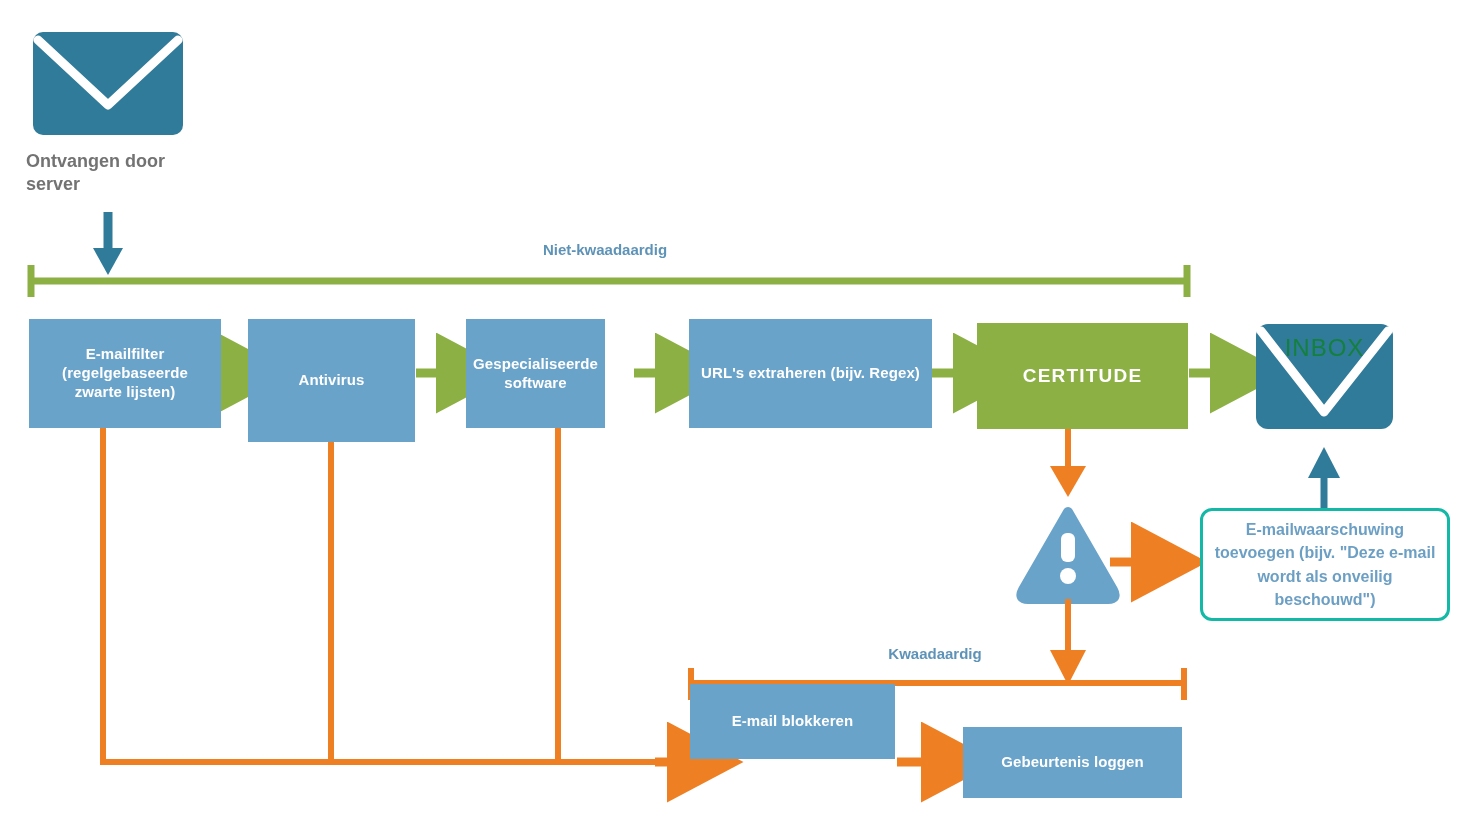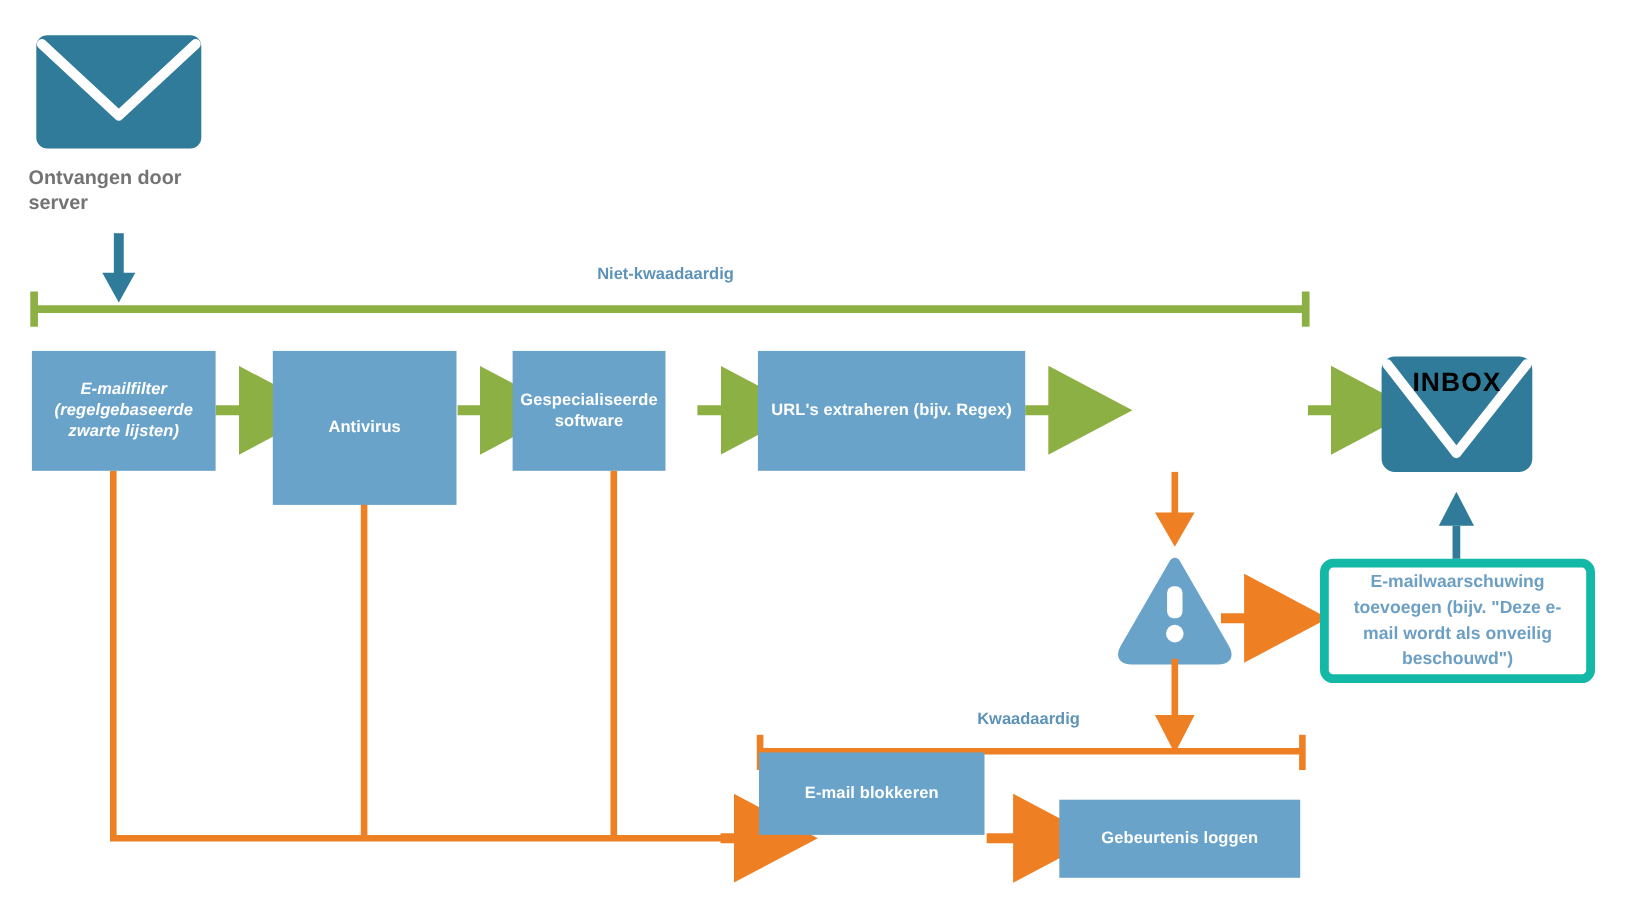--- a/index.html
+++ b/index.html
@@ -38,38 +38,38 @@
     position:absolute;
     color:#5e93b8;
     font-weight:bold;
     font-size:15px;
     text-align:center;
     z-index:4;
   }
 
   .callout{
     position:absolute;
-    border:8px solid #14b8a6;
+    border:3px solid #14b8a6;
     border-radius:12px;
     background:#ffffff;
     color:#6c9fc4;
     font-weight:bold;
     font-size:16px;
     line-height:1.45;
     text-align:center;
     display:flex;align-items:center;justify-content:center;
     box-sizing:border-box;
     padding:6px 10px;
     z-index:5;
   }
 
   .env-label{
     position:absolute;
-    color:#000000;
-    font-weight:bold;
+    color:#15803d;
+    font-weight:normal;
     font-size:24px;
     letter-spacing:1px;
     z-index:6;
     text-align:center;
   }
 </style>
 </head>
 <body>
 
 <div id="stage">
@@ -157,28 +157,29 @@
     <g>
       <line x1="1324" y1="508" x2="1324" y2="478" stroke="#2f7b99" stroke-width="7"></line>
       <path d="M1308,478 L1340,478 L1324,447 z" fill="#2f7b99"></path>
     </g>
   </svg>
 
   <div class="caption" style="left:26px;top:150px;width:164px;font-size:18px;"><span>Ontvangen door server</span></div>
 
   <div class="bracket-label" style="left:430px;top:241px;width:350px;">Niet-kwaadaardig</div>
 
-  <div class="node proc" style="left:29px;top:319px;width:167px;height:109px;font-style:italic;">E-mailfilter (regelgebaseerde zwarte lijsten)</div>
+  <div class="node proc" style="left:29px;top:319px;width:192px;height:109px;">E-mailfilter (regelgebaseerde zwarte lijsten)</div>
 
-  <div class="node proc" style="left:248px;top:319px;width:167px;height:140px;">Antivirus</div>
+  <div class="node proc" style="left:248px;top:319px;width:167px;height:123px;">Antivirus</div>
 
   <div class="node proc" style="left:466px;top:319px;width:139px;height:109px;">Gespecialiseerde software</div>
 
   <div class="node proc" style="left:689px;top:319px;width:243px;height:109px;">URL's extraheren (bijv. Regex)</div>
 
+  <div class="node certitude" style="left:977px;top:323px;width:211px;height:106px;">CERTITUDE</div>
 
   <div class="env-label" style="left:1256px;top:334px;width:137px;">INBOX</div>
 
   <div class="callout" style="left:1200px;top:508px;width:250px;height:113px;">E-mailwaarschuwing toevoegen (bijv. "Deze e-mail wordt als onveilig beschouwd")</div>
 
   <div class="bracket-label" style="left:780px;top:645px;width:310px;">Kwaadaardig</div>
 
   <div class="node proc" style="left:690px;top:684px;width:205px;height:75px;">E-mail blokkeren</div>
 
   <div class="node proc" style="left:963px;top:727px;width:219px;height:71px;">Gebeurtenis loggen</div>

